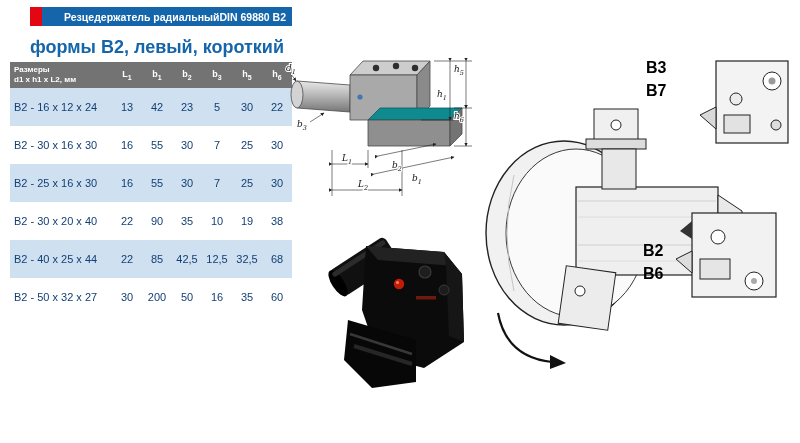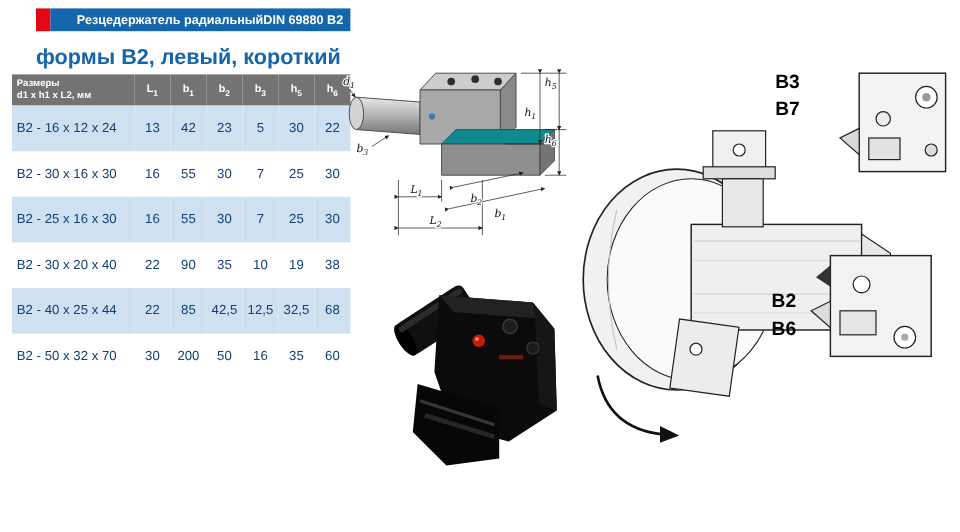--- a/index.html
+++ b/index.html
@@ -123,21 +123,21 @@
       <tr>
         <td class="size-cell">B2 - 40 x 25 x 44</td>
         <td>22</td>
         <td>85</td>
         <td>42,5</td>
         <td>12,5</td>
         <td>32,5</td>
         <td>68</td>
       </tr>
       <tr>
-        <td class="size-cell">B2 - 50 x 32 x 70</td>
+        <td class="size-cell">B2 - 50 x 32 x 27</td>
         <td>30</td>
         <td>200</td>
         <td>50</td>
         <td>16</td>
         <td>35</td>
         <td>60</td>
       </tr>
     </tbody>
   </table>
 

